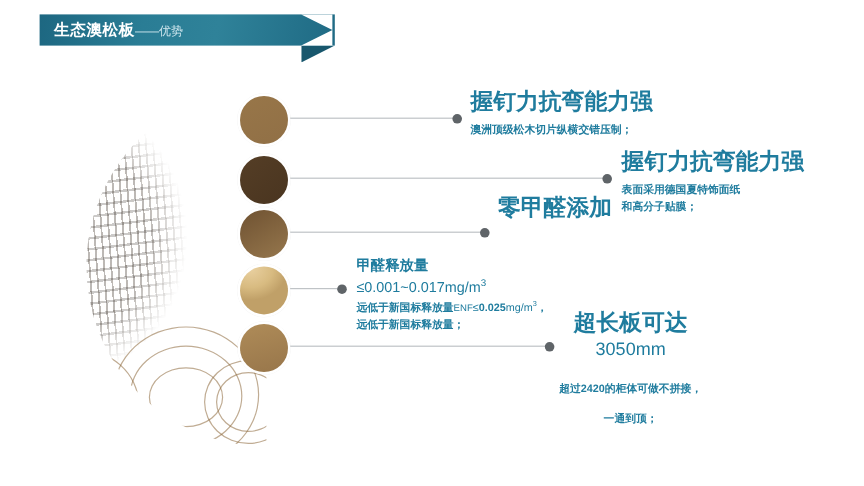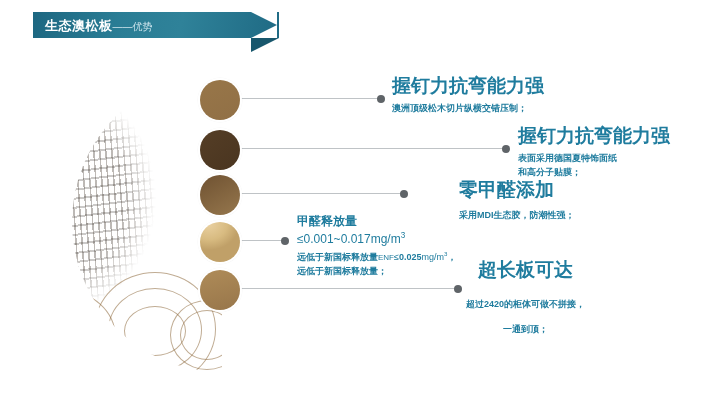--- a/index.html
+++ b/index.html
@@ -177,35 +177,35 @@
     <div class="c-title">握钉力抗弯能力强</div>
     <div class="c-sub">澳洲顶级松木切片纵横交错压制；</div>
   </div>
 
   <div class="callout" style="left:518px;top:124px;">
     <div class="c-title">握钉力抗弯能力强</div>
     <div class="c-sub">表面采用德国夏特饰面纸</div>
     <div class="c-sub" style="margin-top:1px;">和高分子贴膜；</div>
   </div>
 
-  <div class="callout" style="left:415px;top:178px;margin-left:44px;">
+  <div class="callout" style="left:415px;top:162px;">
     <div class="c-title">零甲醛添加</div>
-    <div class="c-sub" style="margin-top:7px;">采用MDI生态胶，防潮性强；</div>
   </div>
 
   <div class="callout" style="left:297px;top:214px;">
     <div class="c-title" style="font-size:12px;">甲醛释放量</div>
     <div class="c-val" style="margin-top:2px;">
       <span>≤</span><span>0.001~0.017</span><span>mg/m</span><sup>3</sup>
     </div>
     <div class="c-sub" style="margin-top:2px;">
       <span>远低于新国标释放量</span><span style="font-weight:normal;font-size:8px;">ENF</span><span style="font-weight:normal;">≤</span><span style="font-weight:bold;">0.025</span><span style="font-weight:normal;">mg/m</span><sup style="font-weight:normal;">3</sup><span>，</span>
     </div>
     <div class="c-sub" style="margin-top:1px;">远低于新国标释放量；</div>
   </div>
 
   <div class="callout" style="left:466px;top:258px;text-align:center;">
     <div class="c-title">超长板可达</div>
+    <div class="c-title2" style="margin-top:1px;">3050mm</div>
     <div class="c-sub" style="margin-top:16px;">超过2420的柜体可做不拼接，</div>
     <div class="c-sub" style="margin-top:12px;">一通到顶；</div>
   </div>
 
 </div>
 
 </body></html>

